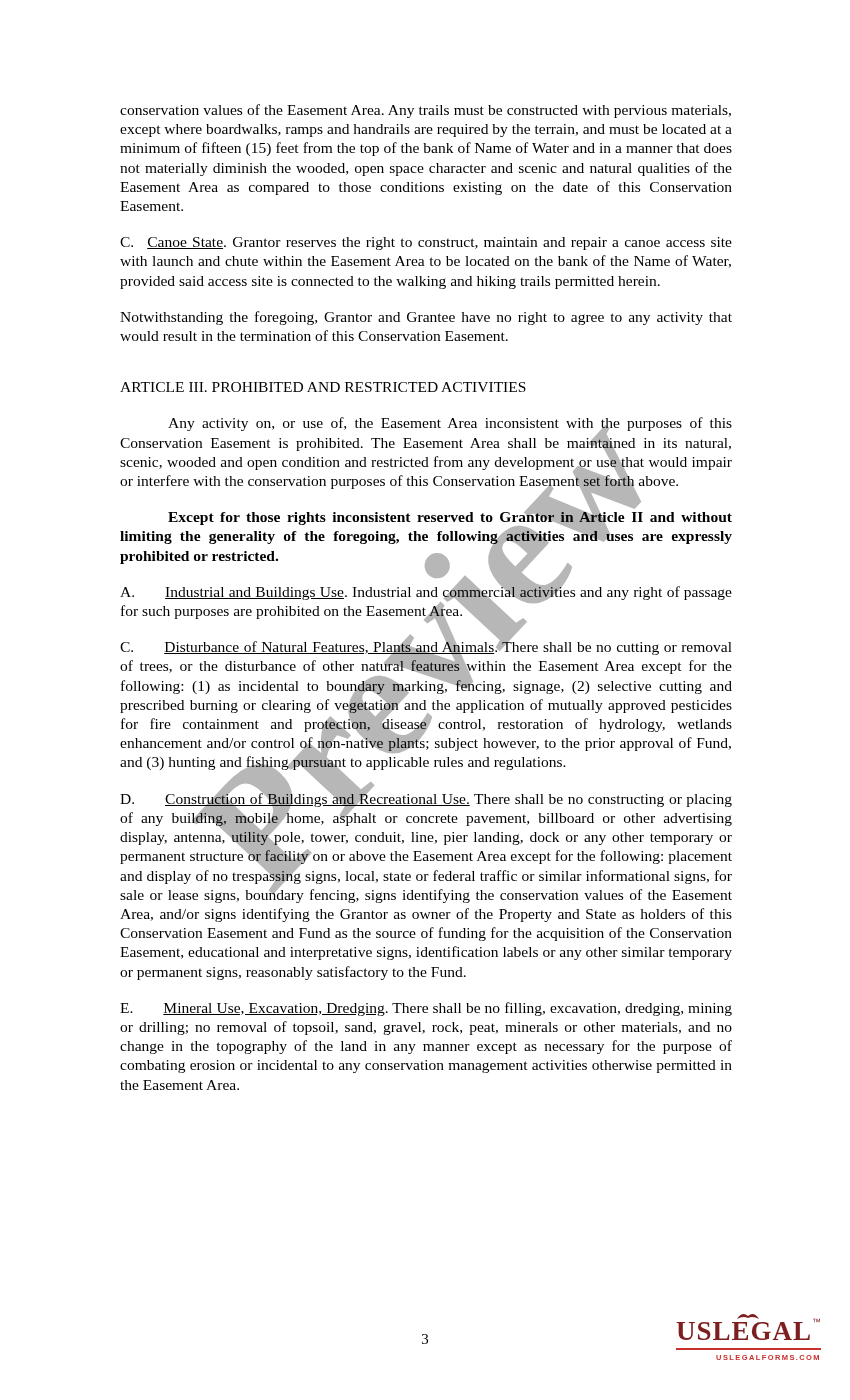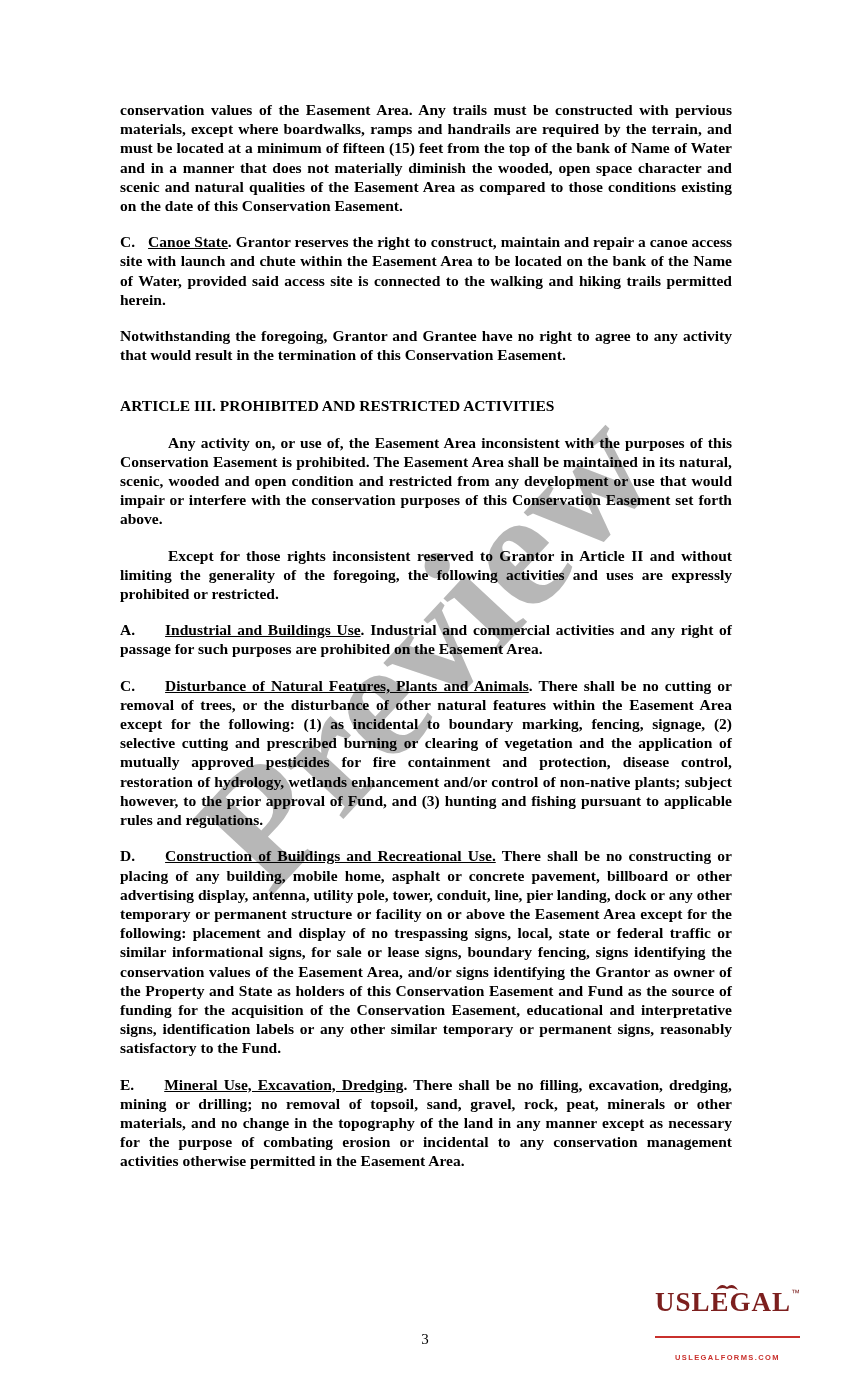--- a/index.html
+++ b/index.html
@@ -31,42 +31,42 @@
   .content {
     position: absolute;
     left: 120px;
     top: 100px;
     width: 612px;
     z-index: 1;
     font-size: 15.5px;
     line-height: 19.2px;
     text-align: justify;
   }
-  .content p { margin-bottom: 17px; font-weight: bold; }
+  .content p { margin-bottom: 17px; }
   .u { text-decoration: underline; }
   .tab-sm { display: inline-block; width: 13px; }
   .tab { display: inline-block; width: 30px; }
   .indent { text-indent: 48px; }
   .bold { font-weight: bold; }
   .gap-before { margin-top: 14px; }
   .heading { margin-top: 32px; margin-bottom: 18px; text-align: left; }
   .footer-page {
     position: absolute;
     left: 0; right: 0;
     bottom: 52px;
     text-align: center;
     font-size: 15px;
     z-index: 1;
   }
   .logo {
     position: absolute;
-    right: 50px;
+    right: 29px;
     bottom: 36px;
     z-index: 1;
-    text-align: center;
+    text-align: right;
   }
   .logo-row {
     position: relative;
     display: inline-block;
     line-height: 1;
   }
   .logo-text {
     font-family: "Liberation Serif", serif;
     font-weight: bold;
     font-size: 27px;
@@ -82,23 +82,23 @@
   }
   .eagle {
     position: absolute;
     top: -8px;
     left: 50%;
     margin-left: -12px;
     width: 24px;
     height: 10px;
   }
   .logo-sub {
-    margin-top: 20px;
+    margin-top: 3px;
     border-top: 2px solid #c9302c;
-    padding-top: 16px;
+    padding-top: 4px;
     font-family: "Liberation Sans", sans-serif;
     font-size: 7.5px;
     font-weight: bold;
     letter-spacing: 1.4px;
     color: #c9302c;
   }
 </style>
 </head>
 <body>
 

